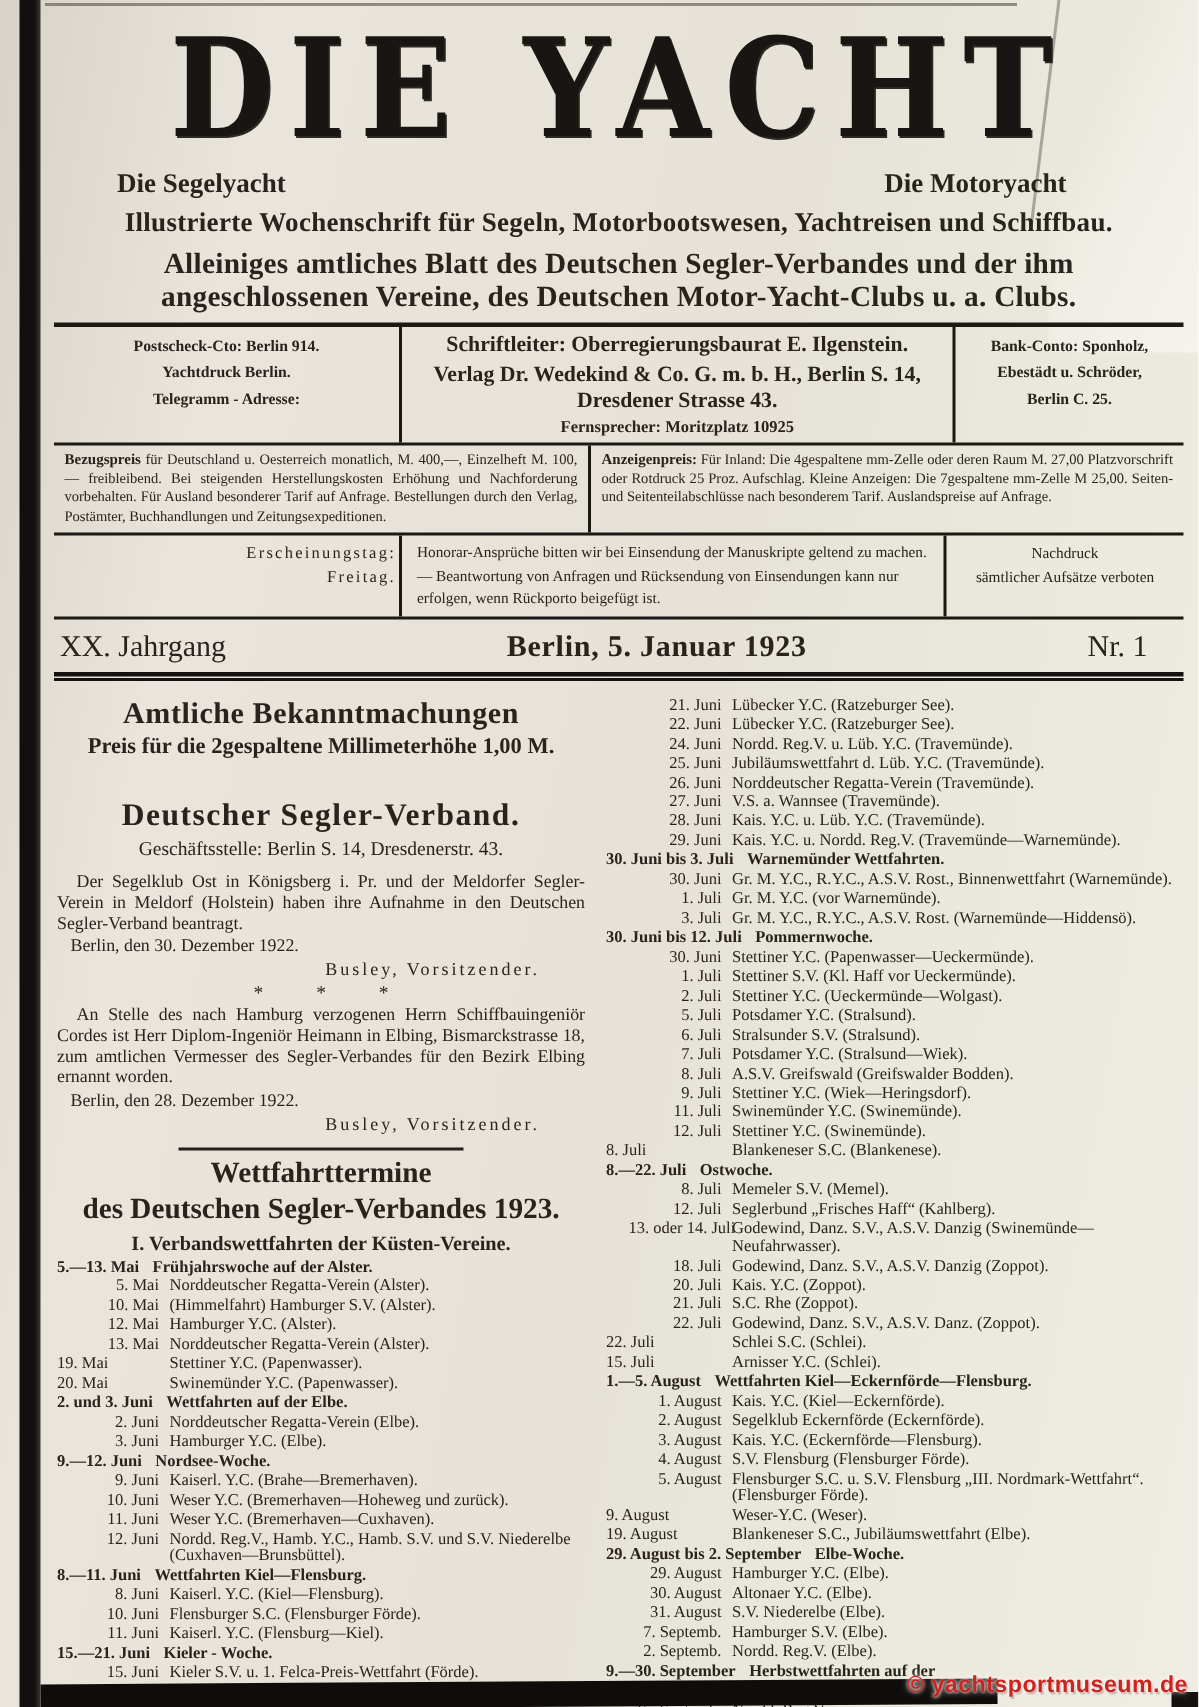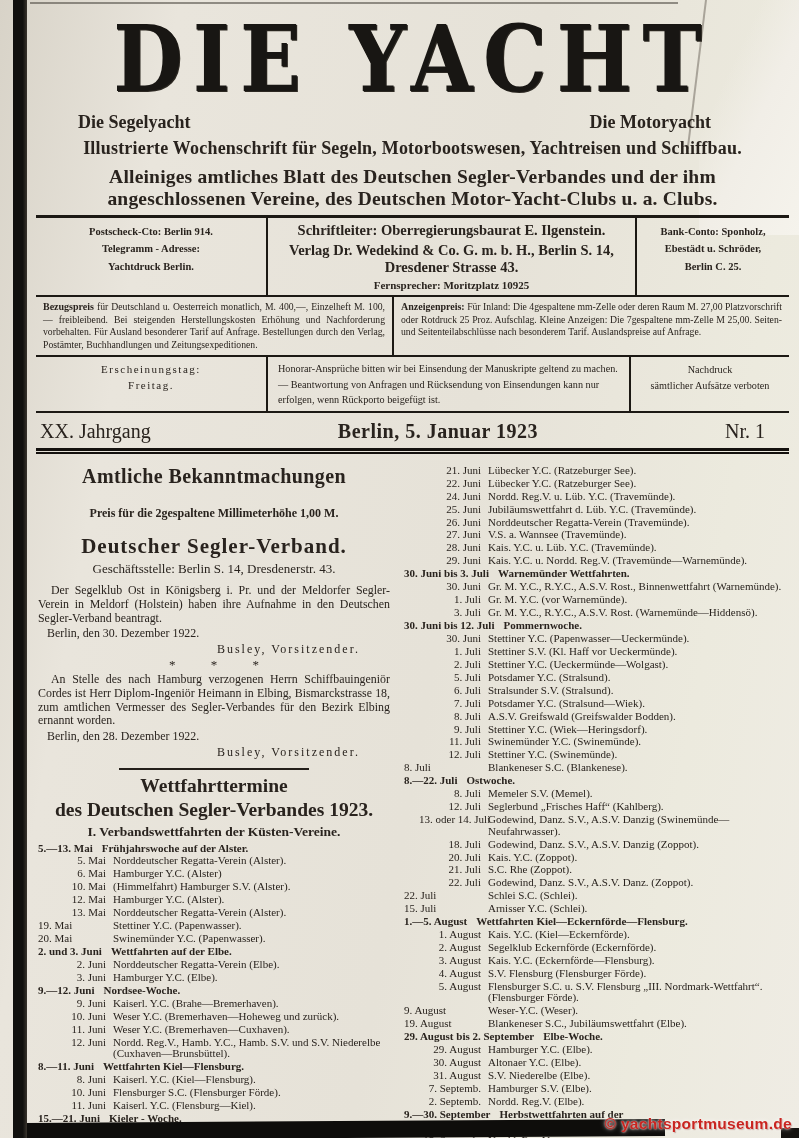--- a/index.html
+++ b/index.html
@@ -46,39 +46,39 @@
   .info-center .l3 { font-size:11px; margin-top:3px; }
   .info-right { width:152px; font-size:10.5px; line-height:1.65; }
 
   .price-row { display:flex; border-bottom:2px solid #1c1914; font-size:9.7px; line-height:1.3; }
   .price-cell { padding:3px 7px 4px; text-align:justify; }
   .price-left { width:358px; border-right:2px solid #1c1914; }
   .price-right { flex:1; }
   .price-cell b { font-size:10px; }
 
   .ersch-row { display:flex; border-bottom:2px solid #1c1914; }
-  .ersch-left { width:232px; border-right:2px solid #1c1914; text-align:center;
+  .ersch-left { width:232px; border-right:2px solid #1c1914; text-align:right;
     font-size:11px; letter-spacing:1.5px; padding:5px 2px; line-height:1.45; }
   .ersch-mid { flex:1; border-right:2px solid #1c1914; font-size:10.2px; line-height:1.5; padding:4px 10px; }
   .ersch-right { width:158px; text-align:center; font-size:10.2px; line-height:1.5; padding:5px 2px; }
 
   .issue-row { display:flex; justify-content:space-between; align-items:baseline; padding:7px 24px 5px 4px; }
   .issue-row .vol { font-size:20px; }
   .issue-row .pd  { font-size:20px; font-weight:bold; letter-spacing:.5px; }
   .issue-row .num { font-size:20px; }
   .heavy-rule { height:6px; border-top:3px solid #14110e; border-bottom:2px solid #14110e; }
 
   
   .columns { display:flex; gap:14px; padding:7px 0 0 2px; }
   .col-left { width:352px; }
   .col-right { flex:1; padding-top:2px; }
 
   .h1 { text-align:center; font-weight:bold; font-size:20px; letter-spacing:.4px; }
-  .h1sub { text-align:center; font-weight:bold; font-size:12px; margin-top:18px; }
-  .h2 { text-align:center; font-weight:bold; font-size:21px; margin-top:13px; letter-spacing:1px; }
+  .h1sub { text-align:center; font-weight:bold; font-size:15px; margin-top:2px; }
+  .h2 { text-align:center; font-weight:bold; font-size:21px; margin-top:24px; letter-spacing:1px; }
   .h2sub { text-align:center; font-size:13px; margin-top:2px; }
   .para { font-size:11.9px; line-height:1.15; text-align:justify; text-indent:13px; margin-top:7px; }
   .dateline { font-size:11.9px; margin-top:1px; padding-left:9px; }
   .sig { font-size:12px; text-align:right; padding-right:30px; letter-spacing:2px; margin-top:1px; }
   .ast { text-align:center; font-size:13px; letter-spacing:16px; padding-left:16px; line-height:.9; margin-top:2px; }
   .hr-small { width:190px; margin:8px auto 5px; border-top:2px solid #241f1a; }
   .h3 { text-align:center; font-weight:bold; font-size:19.5px; line-height:1.12; margin-top:2px; }
   .h3c { text-align:center; font-weight:bold; font-size:13.5px; margin:3px 0 3px; }
 
   .sched { font-size:11px; line-height:1.05; }
@@ -118,22 +118,22 @@
     <div class="tagline">Illustrierte Wochenschrift für Segeln, Motorbootswesen, Yachtreisen und Schiffbau.</div>
 
     <div class="official">
       <div>Alleiniges amtliches Blatt des Deutschen Segler-Verbandes und der ihm</div>
       <div>angeschlossenen Vereine, des Deutschen Motor-Yacht-Clubs u. a. Clubs.</div>
     </div>
 
     <div class="info-row">
       <div class="info-cell info-left">
         <div>Postscheck-Cto: Berlin 914.</div>
+        <div>Yachtdruck Berlin.</div>
         <div>Telegramm - Adresse:</div>
-        <div>Yachtdruck Berlin.</div>
       </div>
       <div class="info-cell info-center">
         <div class="l1">Schriftleiter: Oberregierungsbaurat E. Ilgenstein.</div>
         <div class="l2">Verlag Dr. Wedekind &amp; Co. G. m. b. H., Berlin S. 14, Dresdener Strasse 43.</div>
         <div class="l3">Fernsprecher: Moritzplatz 10925</div>
       </div>
       <div class="info-cell info-right">
         <div>Bank-Conto: Sponholz,</div>
         <div>Ebestädt u. Schröder,</div>
         <div>Berlin C. 25.</div>
@@ -192,24 +192,20 @@
             <div class="row h">
               <span class="d">5.—13. Mai</span>
               <span class="t">Frühjahrswoche auf der Alster.</span>
             </div>
 
             <div class="row s">
               <span class="d">5. Mai</span>
               <span class="t">Norddeutscher Regatta-Verein (Alster).</span>
             </div>
 
-            <div class="row s">
-              <span class="d">6. Mai</span>
-              <span class="t">Hamburger Y.C. (Alster)</span>
-            </div>
 
             <div class="row s">
               <span class="d">10. Mai</span>
               <span class="t">(Himmelfahrt) Hamburger S.V. (Alster).</span>
             </div>
 
             <div class="row s">
               <span class="d">12. Mai</span>
               <span class="t">Hamburger Y.C. (Alster).</span>
             </div>

